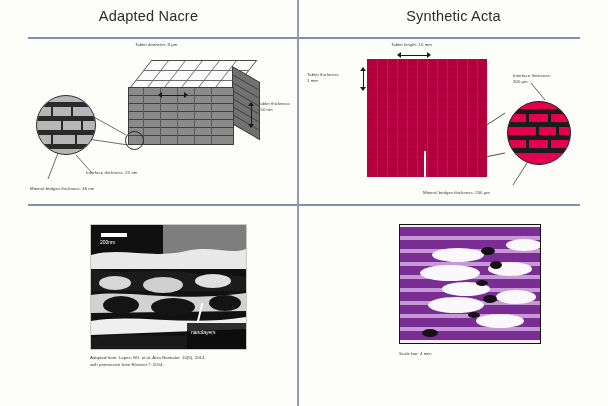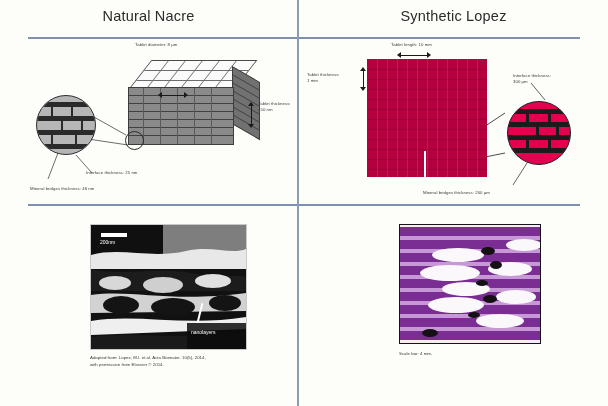--- a/index.html
+++ b/index.html
@@ -196,22 +196,22 @@
   .cap{
     position:absolute;font-size:4.4px;color:#3a3a3a;line-height:1.7;
     white-space:pre-line;
   }
 </style>
 </head>
 <body>
 
 <div class="root">
 
-  <div class="hdr hdr-left">Natural Nacre</div>
-  <div class="hdr hdr-right">Synthetic Lopez</div>
+  <div class="hdr hdr-left">Adapted Nacre</div>
+  <div class="hdr hdr-right">Synthetic Acta</div>
 
   <div class="h-rule-top"></div>
   <div class="h-rule-mid"></div>
   <div class="v-divider"></div>
 
   <div class="nat-panel">
 
     <svg class="leaders">
       <line x1="94" y1="78" x2="126" y2="96" stroke="#2e2e2e" stroke-width="0.7"></line>
       <line x1="88" y1="100" x2="128" y2="106" stroke="#2e2e2e" stroke-width="0.7"></line>

